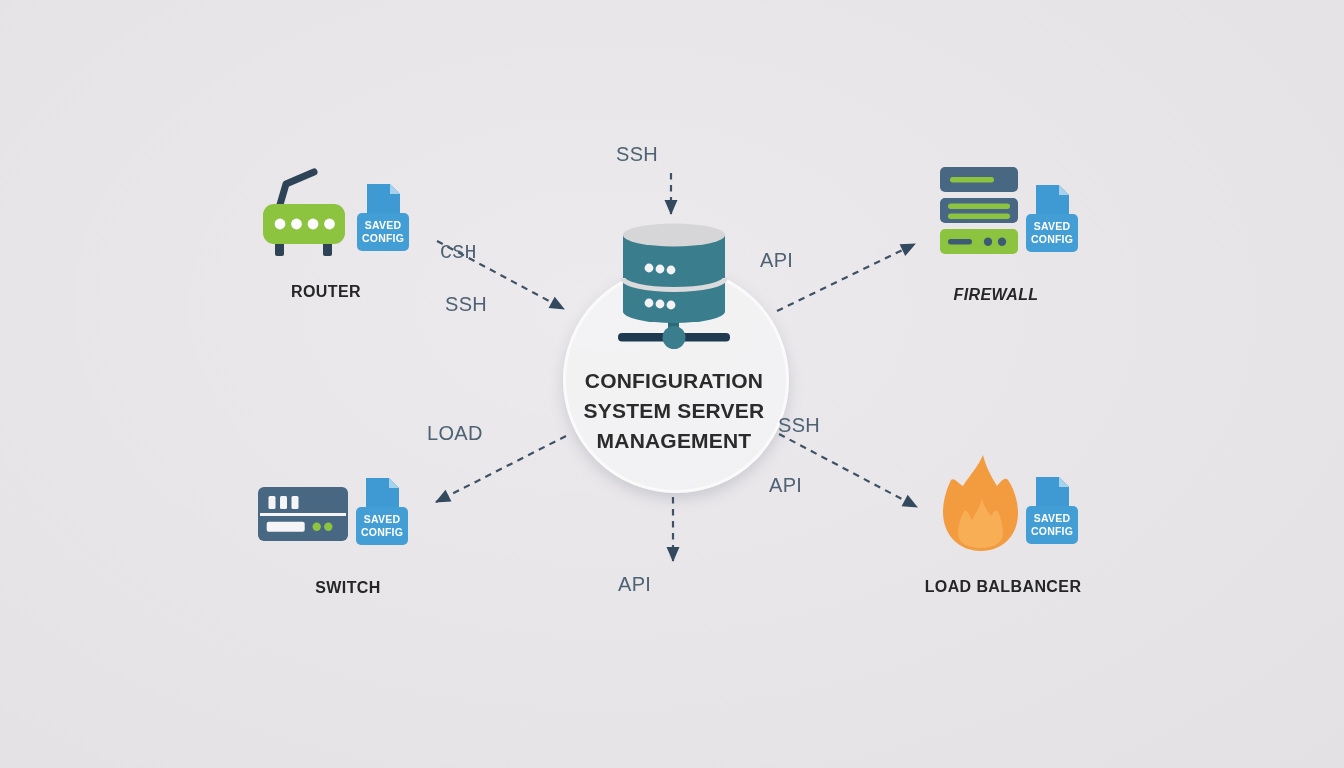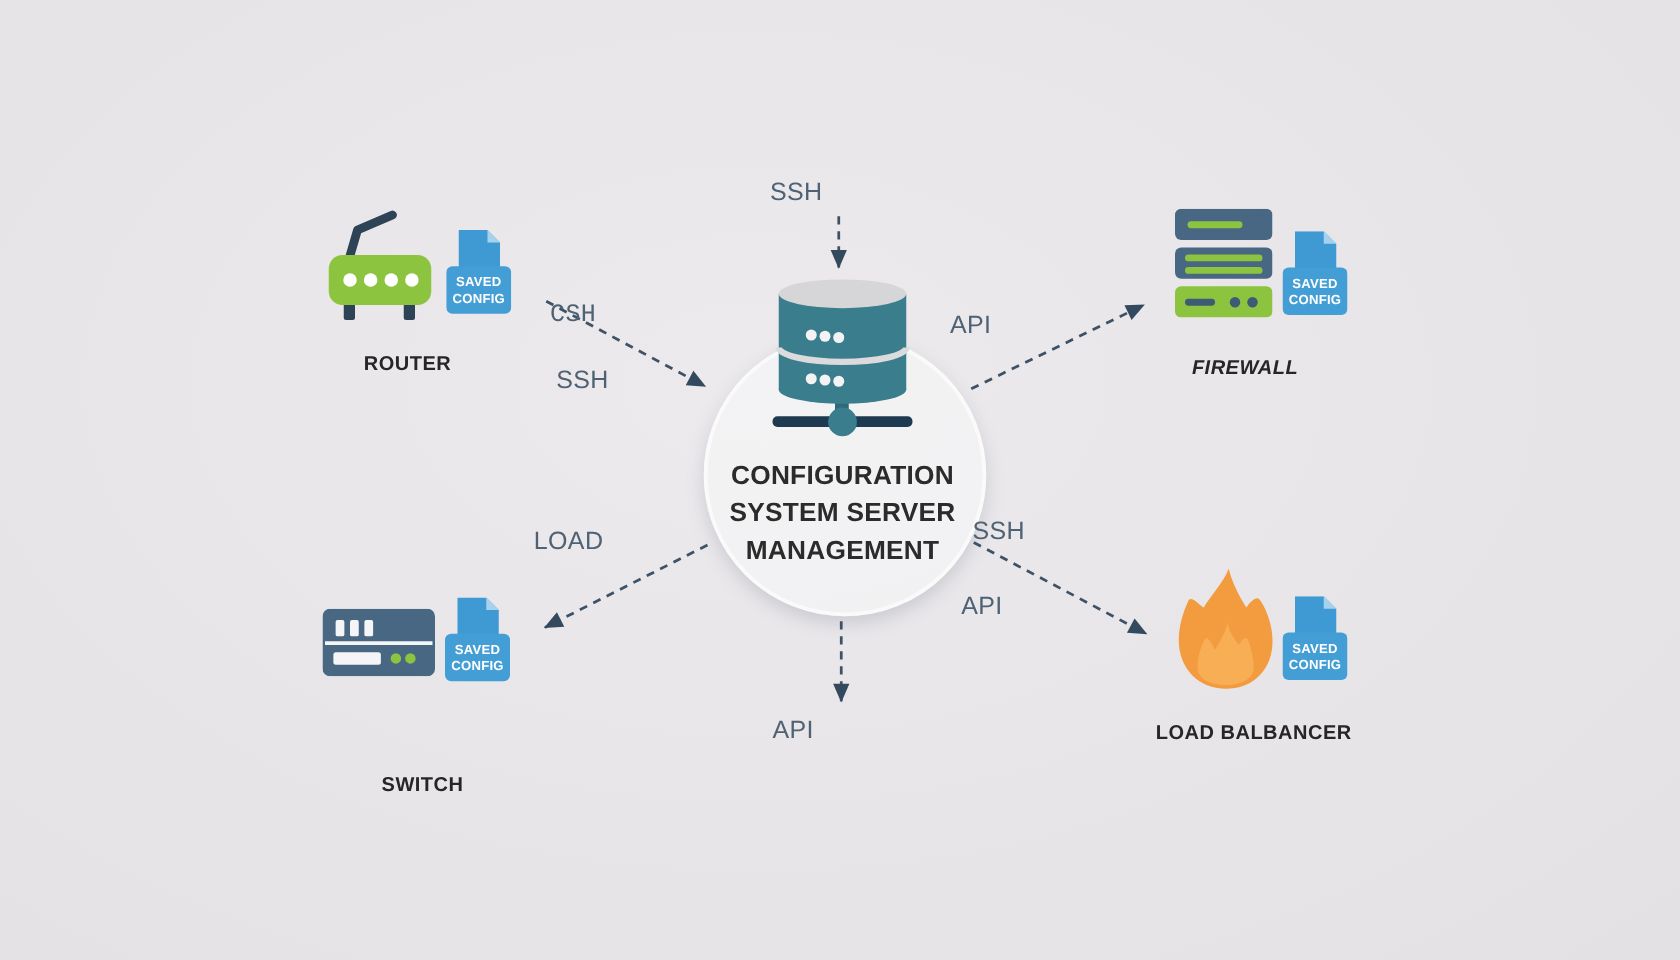--- a/index.html
+++ b/index.html
@@ -130,21 +130,21 @@
     <circle cx="58.7" cy="39.7" r="4.2" fill="#8cc440"></circle>
     <circle cx="70.3" cy="39.7" r="4.2" fill="#8cc440"></circle>
   </svg>
   <svg class="icon" style="left:356px; top:478px;" width="52" height="68" viewBox="0 0 52 68">
     <path d="M10,0 L33,0 L43,10 L43,40 L10,40 Z" fill="#3f9ad4"></path>
     <path d="M33,0 L43,10 L33,10 Z" fill="#a6d2ed"></path>
     <rect x="0" y="29" width="52" height="38" rx="5" fill="#449ed6"></rect>
     <text class="badge" x="26" y="45" text-anchor="middle">SAVED</text>
     <text class="badge" x="26" y="58" text-anchor="middle">CONFIG</text>
   </svg>
-  <div class="nodelabel" style="left:258px; top:579px; width:160px;margin-top:41px;">SWITCH</div>
+  <div class="nodelabel" style="left:268px; top:579px; width:160px;">SWITCH</div>
 
   <svg class="icon" style="left:941px; top:454px;" width="78" height="99" viewBox="0 0 78 99">
     <path d="M42 1 C37 13 28 22 22 32 C18 30 13 23 10 26 C7 32 2 45 2 58 C2 81 18 97 40 97 C61 97 77 82 77 59 C77 46 72 33 67 26 C64 22 59 28 56 32 C50 22 45 13 42 1 Z" fill="#f29b3f"></path>
     <path d="M41 44 C39 54 34 60 31 66 C29 62 26 55 23 57 C19 64 17 73 17 80 C17 89 27 94 40 94 C52 94 62 89 62 80 C62 73 60 64 57 57 C54 55 52 59 50 62 C46 56 43 53 41 44 Z" fill="#f7ae55"></path>
   </svg>
   <svg class="icon" style="left:1026px; top:477px;" width="52" height="68" viewBox="0 0 52 68">
     <path d="M10,0 L33,0 L43,10 L43,40 L10,40 Z" fill="#3f9ad4"></path>
     <path d="M33,0 L43,10 L33,10 Z" fill="#a6d2ed"></path>
     <rect x="0" y="29" width="52" height="38" rx="5" fill="#449ed6"></rect>
     <text class="badge" x="26" y="45" text-anchor="middle">SAVED</text>

